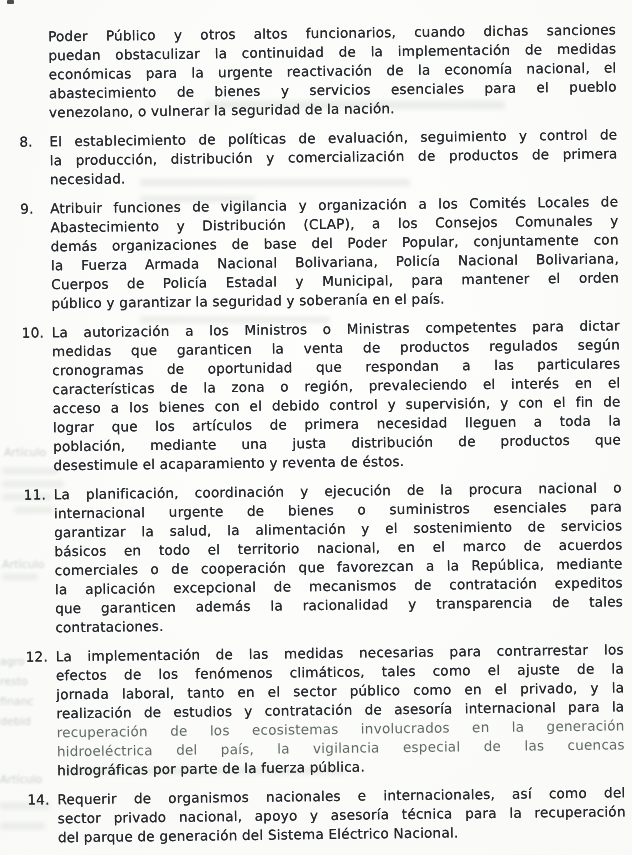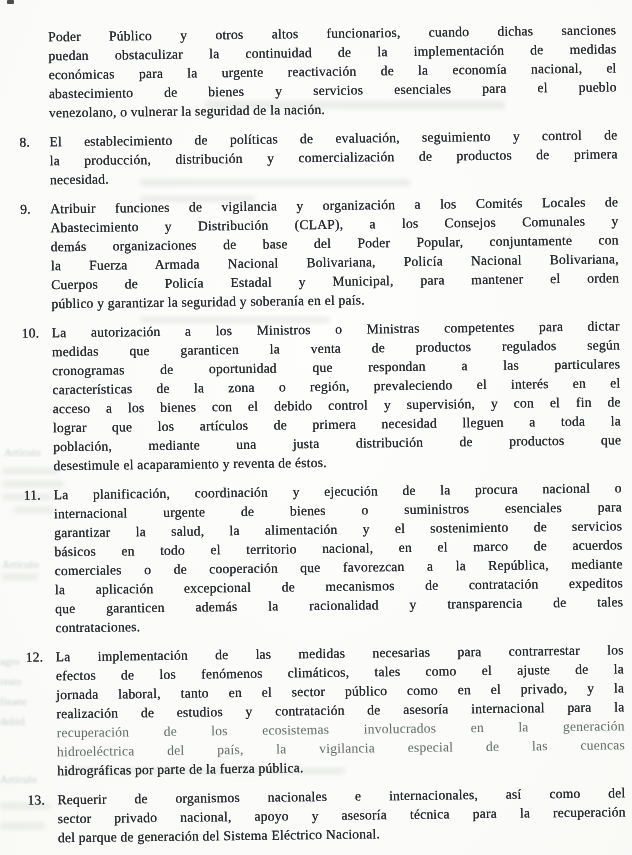--- a/index.html
+++ b/index.html
@@ -8,21 +8,20 @@
     overflow: hidden;
     position: relative;
     background: #fcfcfa;
     font-family: "DejaVu Sans", sans-serif;
   }
   .scan-wrap {
     position: absolute; inset: 0;
     background:
       radial-gradient(ellipse at 50% 40%, rgba(255,255,255,0.6), rgba(240,240,236,0.25)),
       #fcfcfa;
-    font-family: Liberation Serif, serif;
   }
   .sheet {
     position: absolute;
     left: 22px; top: 24px;
     width: 598px;
     transform: rotate(-0.7deg);
     transform-origin: 50% 40%;
     color: var(--ink, #26292e);
   }
   .para { margin: 0; }
@@ -161,21 +160,21 @@
             <div class="line just">efectos de los fenómenos climáticos, tales como el ajuste de la</div>
             <div class="line just">jornada laboral, tanto en el sector público como en el privado, y la</div>
             <div class="line just">realización de estudios y contratación de asesoría internacional para la</div>
             <div class="line just faded">recuperación de los ecosistemas involucrados en la generación</div>
             <div class="line just faded">hidroeléctrica del país, la vigilancia especial de las cuencas</div>
             <div class="line">hidrográficas por parte de la fuerza pública.</div>
           </div>
     </div>
 
     <div class="item">
-      <div class="num">13.</div>
+      <div class="num">14.</div>
       <div class="body">
             <div class="line just">Requerir de organismos nacionales e internacionales, así como del</div>
             <div class="line just">sector privado nacional, apoyo y asesoría técnica para la recuperación</div>
             <div class="line">del parque de generación del Sistema Eléctrico Nacional.</div>
           </div>
     </div>
   </div>
   </div>
 
 </div>

